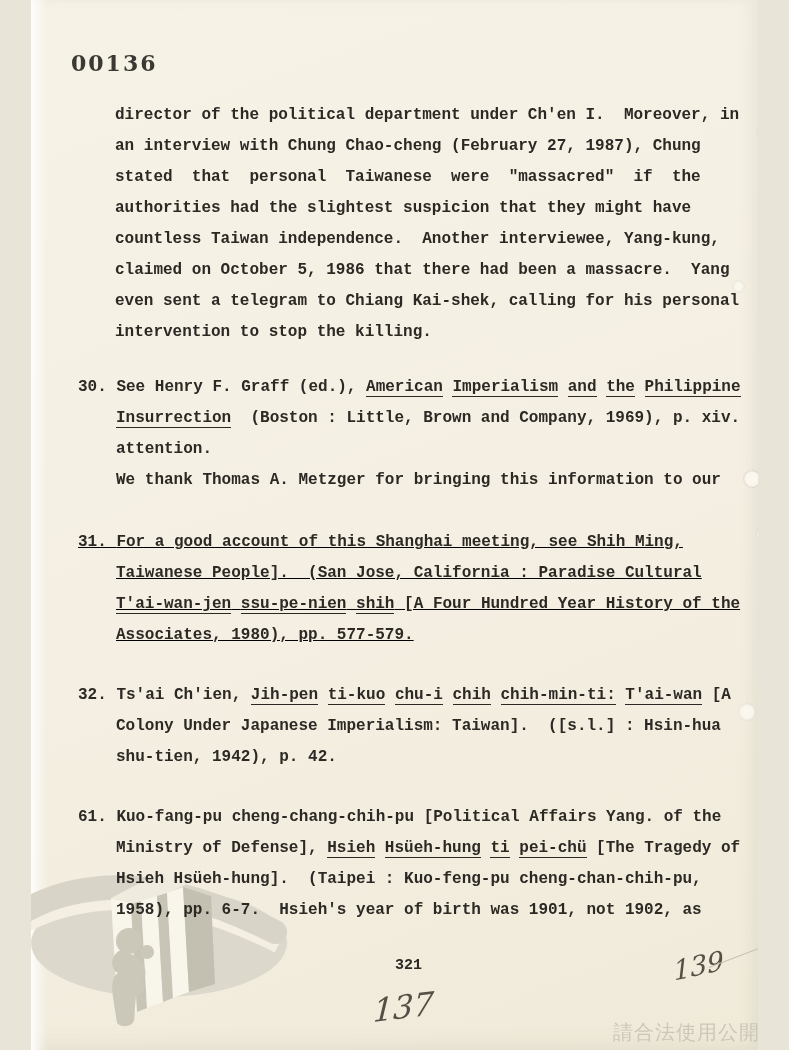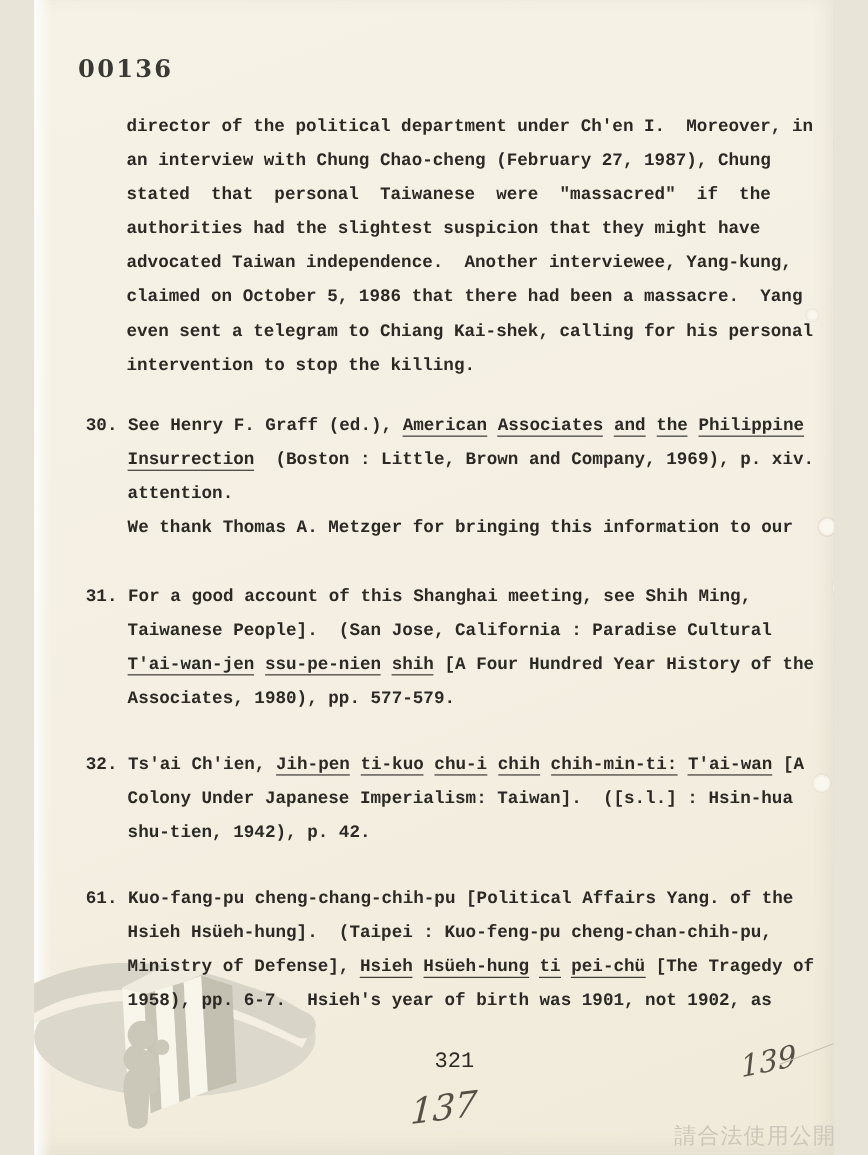--- a/index.html
+++ b/index.html
@@ -28,21 +28,21 @@
     color:#2c2925;
   }
   .u{border-bottom:1.7px solid #2c2925;}
   .para{position:absolute;left:84px;top:100px;}
   #footnotes{position:absolute;inset:0;pointer-events:none;}
   .fnblock{position:absolute;left:47px;}
   .fnblock .tline{padding-left:38px;}
   .fnblock .tline:first-child{padding-left:0;}
   .pageno{
     position:absolute;left:364px;top:955px;
-    font-size:20px;font-weight:400;color:#2c2925;line-height:22px;
+    font-size:15px;font-weight:700;color:#2c2925;line-height:22px;
   }
   .hw{
     position:absolute;
     font-family:"DejaVu Serif","Liberation Serif",serif;
     font-style:italic;font-weight:400;color:#555046;
   }
   .hw137{left:342px;top:988px;font-size:32px;transform:rotate(-7deg) skewX(-10deg);}
   .hw139{left:642px;top:950px;font-size:27px;transform:rotate(-12deg) skewX(-8deg);}
   .pencil-line{
     position:absolute;left:678px;top:967px;width:84px;height:1px;
@@ -93,48 +93,48 @@
     </g>
   </svg>
 
   <div class="stamp">00136</div>
 
   <div class="para" id="body-paragraph">
       <div class="tline"><span>director of the political department under Ch'en I.  Moreover, in</span></div>
       <div class="tline"><span>an interview with Chung Chao-cheng (February 27, 1987), Chung</span></div>
       <div class="tline"><span>stated  that  personal  Taiwanese  were  "massacred"  if  the</span></div>
       <div class="tline"><span>authorities had the slightest suspicion that they might have</span></div>
-      <div class="tline"><span>advocated Taiwan independence.  Another interviewee, Yang-kung,</span></div>
+      <div class="tline"><span>countless Taiwan independence.  Another interviewee, Yang-kung,</span></div>
       <div class="tline"><span>claimed on October 5, 1986 that there had been a massacre.  Yang</span></div>
       <div class="tline"><span>even sent a telegram to Chiang Kai-shek, calling for his personal</span></div>
       <div class="tline"><span>intervention to stop the killing.</span></div>
     </div>
 
   <div id="footnotes">
       <div class="fnblock" style="top: 372px;">
-        <div class="tline"><span>30. </span><span>See Henry F. Graff (ed.), </span><span class="u">American</span><span> </span><span class="u">Associates</span><span> </span><span class="u">and</span><span> </span><span class="u">the</span><span> </span><span class="u">Philippine</span></div>
+        <div class="tline"><span>30. </span><span>See Henry F. Graff (ed.), </span><span class="u">American</span><span> </span><span class="u">Imperialism</span><span> </span><span class="u">and</span><span> </span><span class="u">the</span><span> </span><span class="u">Philippine</span></div>
         <div class="tline"><span class="u">Insurrection</span><span>  (Boston : Little, Brown and Company, 1969), p. xiv.</span></div>
         <div class="tline"><span>attention.</span></div>
         <div class="tline"><span>We thank Thomas A. Metzger for bringing this information to our</span></div>
       </div>
-      <div class="fnblock" style="top: 527px;">
+      <div class="fnblock" style="top: 527px; text-decoration: underline;">
         <div class="tline"><span>31. </span><span>For a good account of this Shanghai meeting, see Shih Ming,</span></div>
         <div class="tline"><span>Taiwanese People].  (San Jose, California : Paradise Cultural</span></div>
         <div class="tline"><span class="u">T'ai-wan-jen</span><span> </span><span class="u">ssu-pe-nien</span><span> </span><span class="u">shih</span><span> [A Four Hundred Year History of the</span></div>
         <div class="tline"><span>Associates, 1980), pp. 577-579.</span></div>
       </div>
       <div class="fnblock" style="top: 680px;">
         <div class="tline"><span>32. </span><span>Ts'ai Ch'ien, </span><span class="u">Jih-pen</span><span> </span><span class="u">ti-kuo</span><span> </span><span class="u">chu-i</span><span> </span><span class="u">chih</span><span> </span><span class="u">chih-min-ti:</span><span> </span><span class="u">T'ai-wan</span><span> [A</span></div>
         <div class="tline"><span>Colony Under Japanese Imperialism: Taiwan].  ([s.l.] : Hsin-hua</span></div>
         <div class="tline"><span>shu-tien, 1942), p. 42.</span></div>
       </div>
       <div class="fnblock" style="top: 802px;">
         <div class="tline"><span>61. </span><span>Kuo-fang-pu cheng-chang-chih-pu [Political Affairs Yang. of the</span></div>
+        <div class="tline"><span>Ministry of Defense], </span><span class="u">Hsieh</span><span> </span><span class="u">Hsüeh-hung</span><span> </span><span class="u">ti</span><span> </span><span class="u">pei-chü</span><span> [The Tragedy of</span></div>
         <div class="tline"><span>Hsieh Hsüeh-hung].  (Taipei : Kuo-feng-pu cheng-chan-chih-pu,</span></div>
-        <div class="tline"><span>Ministry of Defense], </span><span class="u">Hsieh</span><span> </span><span class="u">Hsüeh-hung</span><span> </span><span class="u">ti</span><span> </span><span class="u">pei-chü</span><span> [The Tragedy of</span></div>
         <div class="tline"><span>1958), pp. 6-7.  Hsieh's year of birth was 1901, not 1902, as</span></div>
       </div>
     </div>
 
   <div class="pageno">321</div>
 
   <div class="hw hw137">137</div>
   <div class="hw hw139">139</div>
   <div class="pencil-line"></div>
 

